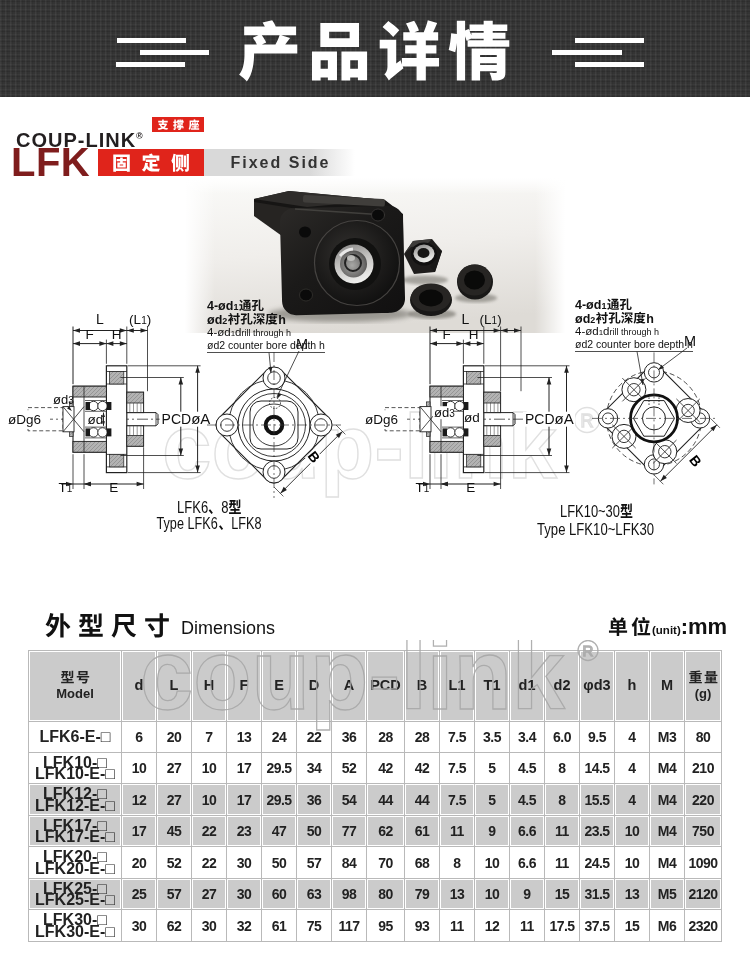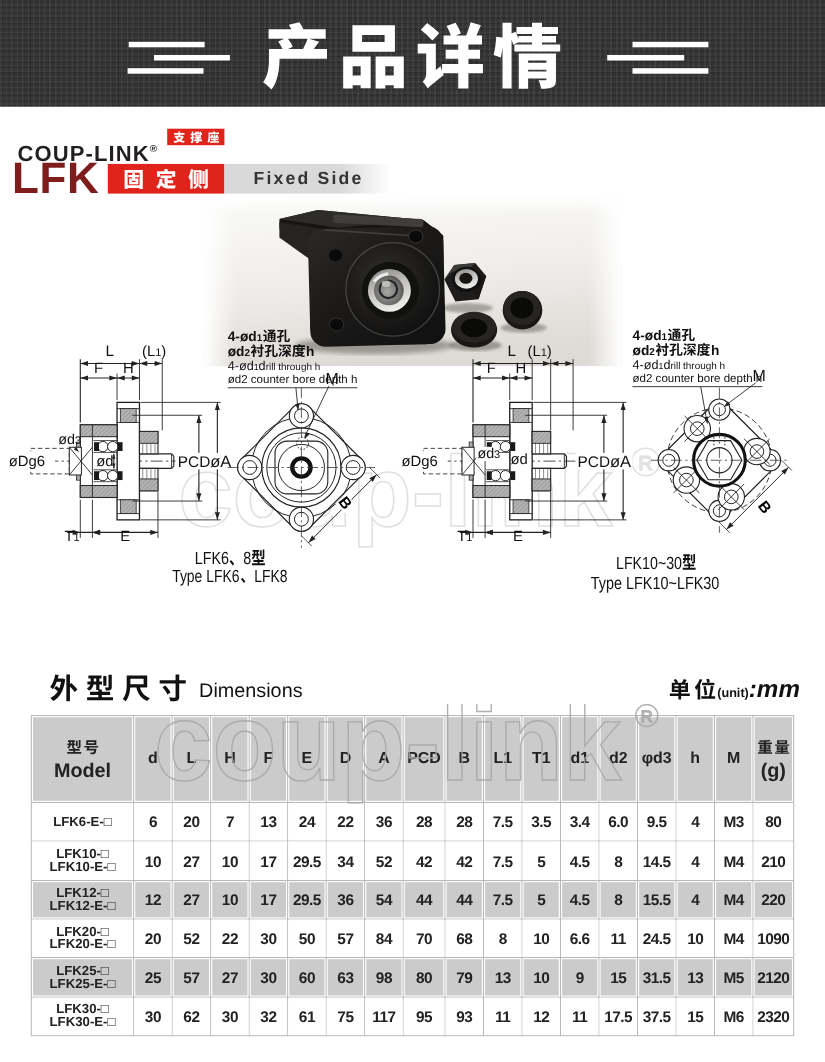--- a/index.html
+++ b/index.html
@@ -12,28 +12,28 @@
   #logo{left:16px;top:114px;font-size:20px;font-weight:bold;color:#231f20;letter-spacing:1px;margin-top:15px;}
   #logo sup{font-size:9px;}
   .redbox1{left:152px;top:117px;width:52px;height:15px;background:#e0241b;}
   #lfk{left:11px;top:140px;font-size:40px;font-weight:bold;color:#7f1d1d;letter-spacing:0.5px;}
   .redbox2{left:98px;top:149px;width:106px;height:27px;background:#e0241b;}
   .graybar{left:204px;top:149px;width:151px;height:27px;
     background:linear-gradient(to right,#d9d9d9 0%,#d9d9d9 70%,rgba(217,217,217,0) 100%);
     color:#333;font-size:16px;font-weight:bold;text-align:center;line-height:27px;letter-spacing:2px;padding-left:2px;box-sizing:border-box;}
   #dimtitle{left:181px;top:618px;font-size:18px;font-weight:normal;color:#111;}
   #unit{left:652px;top:614px;font-size:11.5px;font-weight:bold;color:#111;}
-  #unit .mm{font-size:22px;font-style:italic;}
+  #unit .mm{font-size:22px;}
   #tablewrap{left:28px;top:650px;width:694px;height:292px;}
   table{border-collapse:separate;border-spacing:1px;width:694px;height:292px;table-layout:fixed;background:#b9b9b9;}
   td,th{border:1px solid #fff;padding:0;text-align:center;vertical-align:middle;color:#222;overflow:hidden;}
-  th{background:#cbcbcb;font-size:18px;line-height:1.15;}
+  th{background:#cbcbcb;font-size:13px;line-height:1.15;}
   td{font-size:14px;font-weight:bold;background:#fff;letter-spacing:-0.5px;}
   tr.g td{background:#cbcbcb;}
-  td.model{font-size:12px;line-height:11.5px;letter-spacing:0;}
+  td.model{font-size:16px;line-height:11.5px;letter-spacing:0;}
   th.big{font-size:14.5px;}
 </style>
 </head>
 <body>
   <div id="banner" class="abs">
     <div class="bar" style="left:117px;top:38px;width:69px;"></div>
     <div class="bar" style="left:140px;top:50px;width:69px;"></div>
     <div class="bar" style="left:116px;top:62px;width:69px;"></div>
     <div class="bar" style="left:575px;top:38px;width:69px;"></div>
     <div class="bar" style="left:552px;top:50px;width:70px;"></div>
@@ -604,20 +604,40 @@
           <td>44</td>
           <td>7.5</td>
           <td>5</td>
           <td>4.5</td>
           <td>8</td>
           <td>15.5</td>
           <td>4</td>
           <td>M4</td>
           <td>220</td>
         </tr>
+    <tr class="g" style="height:25px">
+          <td class="model">LFK17-□<br>LFK17-E-□</td>
+          <td>17</td>
+          <td>45</td>
+          <td>22</td>
+          <td>23</td>
+          <td>47</td>
+          <td>50</td>
+          <td>77</td>
+          <td>62</td>
+          <td>61</td>
+          <td>11</td>
+          <td>9</td>
+          <td>6.6</td>
+          <td>11</td>
+          <td>23.5</td>
+          <td>10</td>
+          <td>M4</td>
+          <td>750</td>
+        </tr>
     <tr style="height:25px">
           <td class="model">LFK20-□<br>LFK20-E-□</td>
           <td>20</td>
           <td>52</td>
           <td>22</td>
           <td>30</td>
           <td>50</td>
           <td>57</td>
           <td>84</td>
           <td>70</td>

